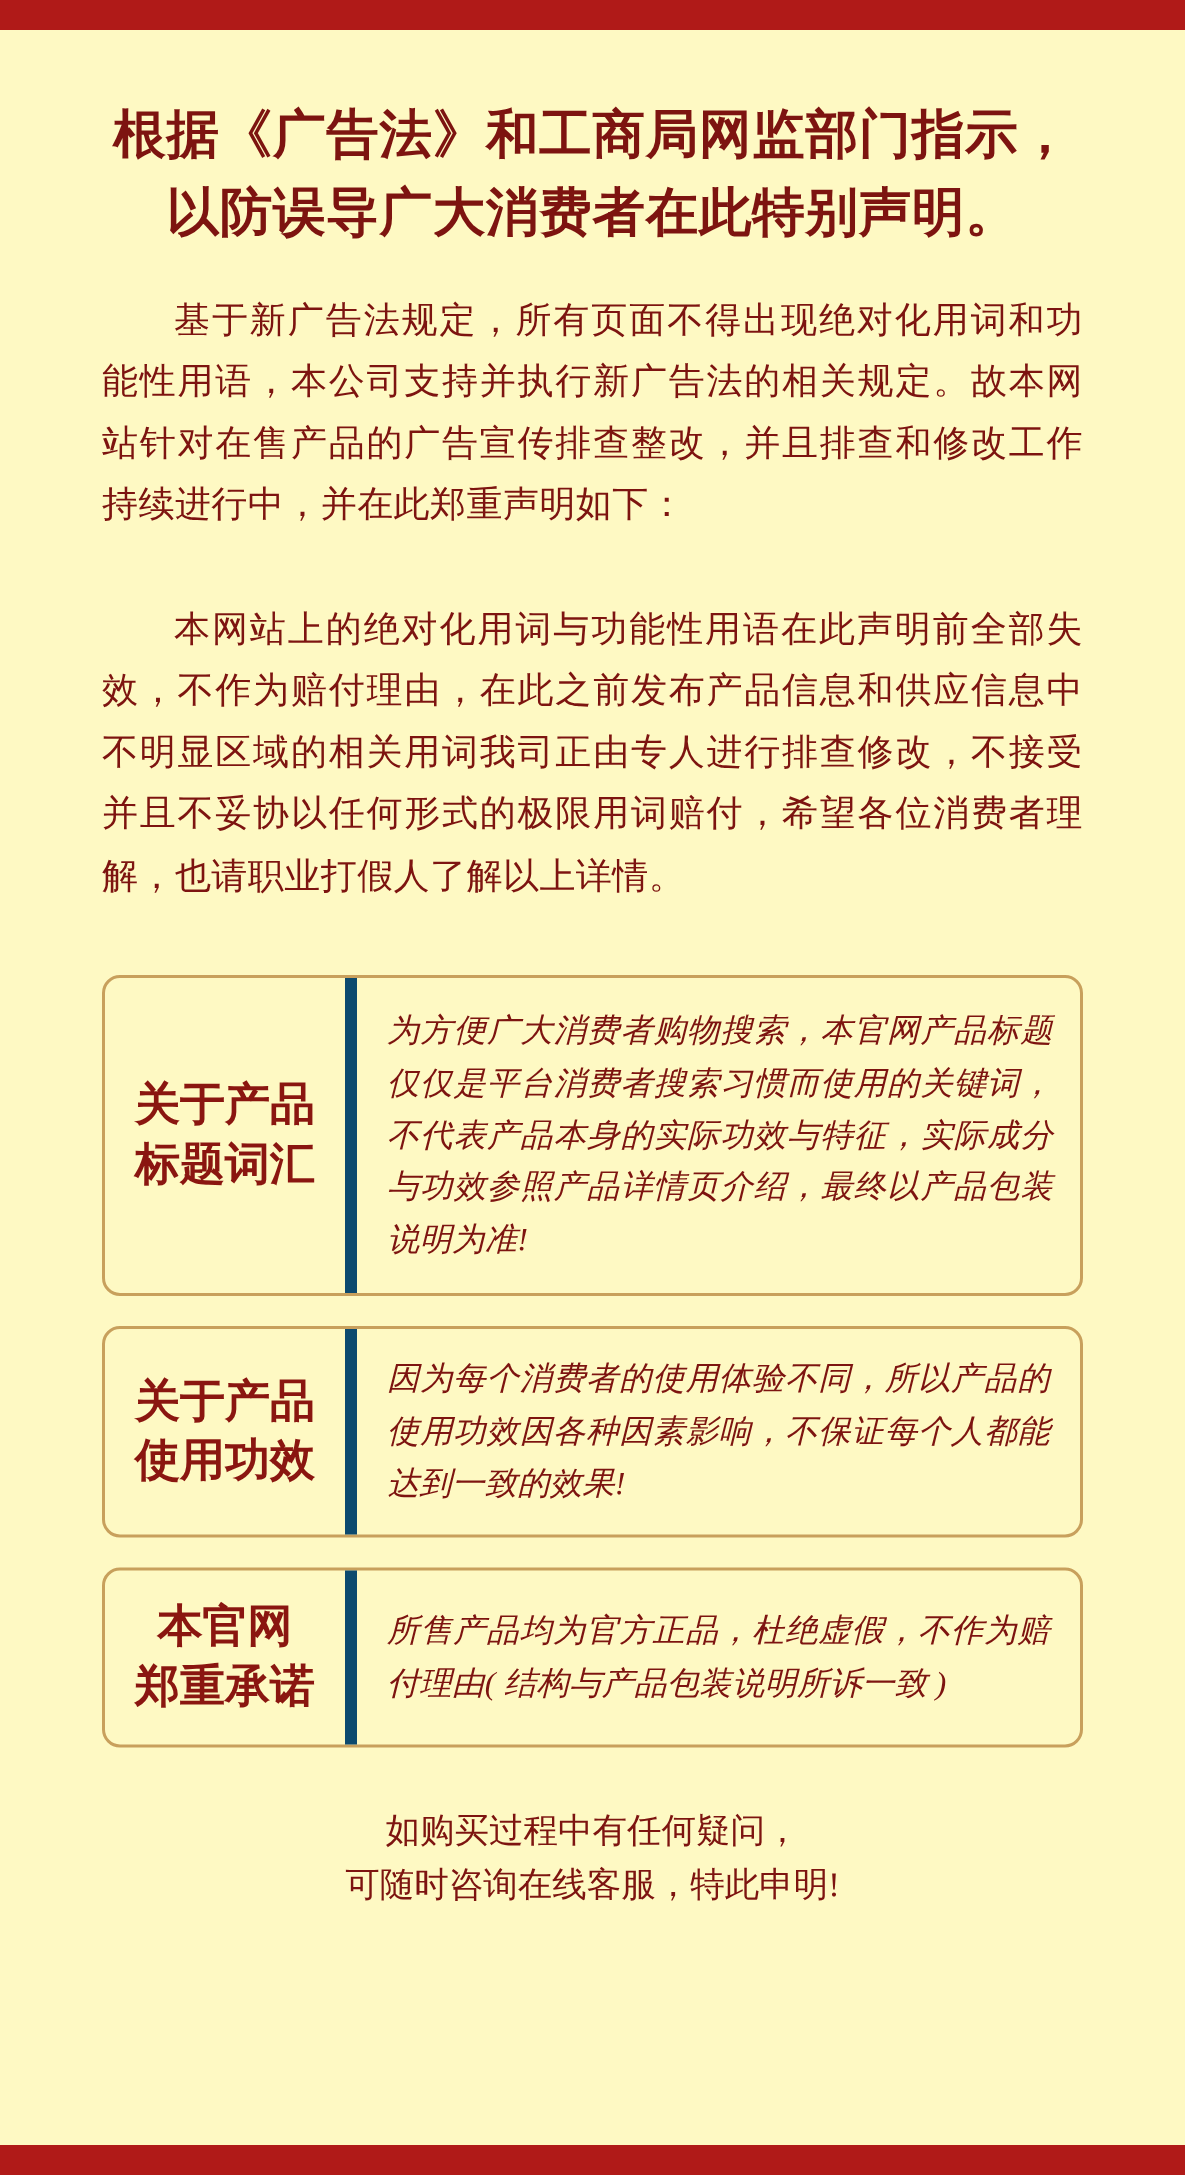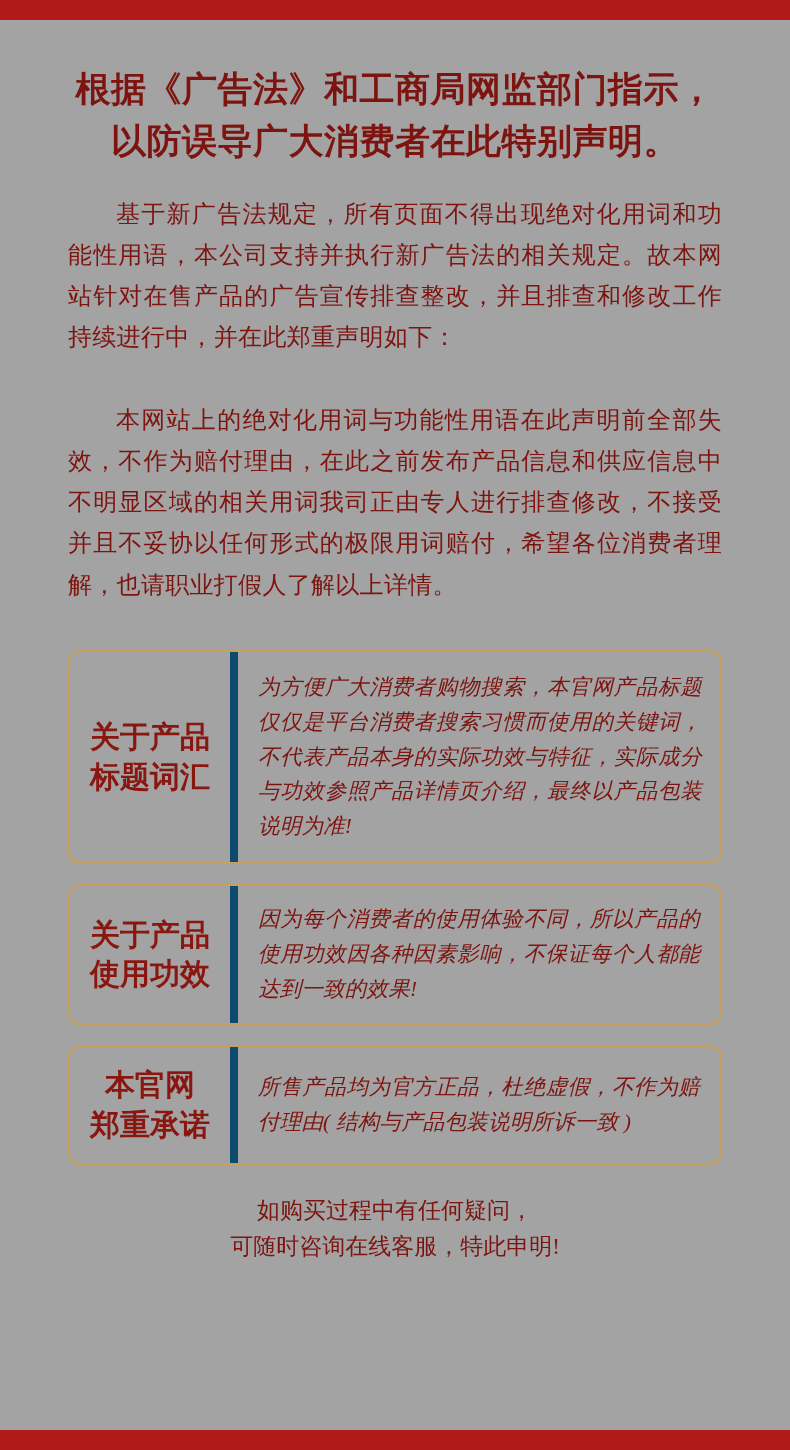--- a/index.html
+++ b/index.html
@@ -11,21 +11,21 @@
     height: 1450px;
     background: #efd9ab;
     font-family: "Liberation Serif", "DejaVu Serif", serif;
     color: #8a1610;
     overflow: hidden;
   }
   .page {
     position: relative;
     width: 790px;
     height: 1450px;
-    background: #a3a3a3;
+    background: #fef9c3;
     box-sizing: border-box;
   }
   .band {
     position: absolute;
     left: 0;
     width: 790px;
     background: #b01a18;
   }
   .band-top { top: 0; height: 20px; }
   .band-bottom { bottom: 0; height: 20px; }
@@ -98,21 +98,21 @@
     color: #7d1410;
     display: flex;
     align-items: center;
     text-align: justify;
     letter-spacing: 0.2px;
     font-style: italic;
   }
   .card-1 .card-body { padding: 18px 18px 18px 20px; }
 
   .footer {
-    margin-top: 28px;
+    margin-top: 38px;
     text-align: center;
     font-size: 23px;
     line-height: 1.58;
     color: #7d1410;
   }
   .footer .fl { display: block; }
 </style>
 </head>
 <body>
 

